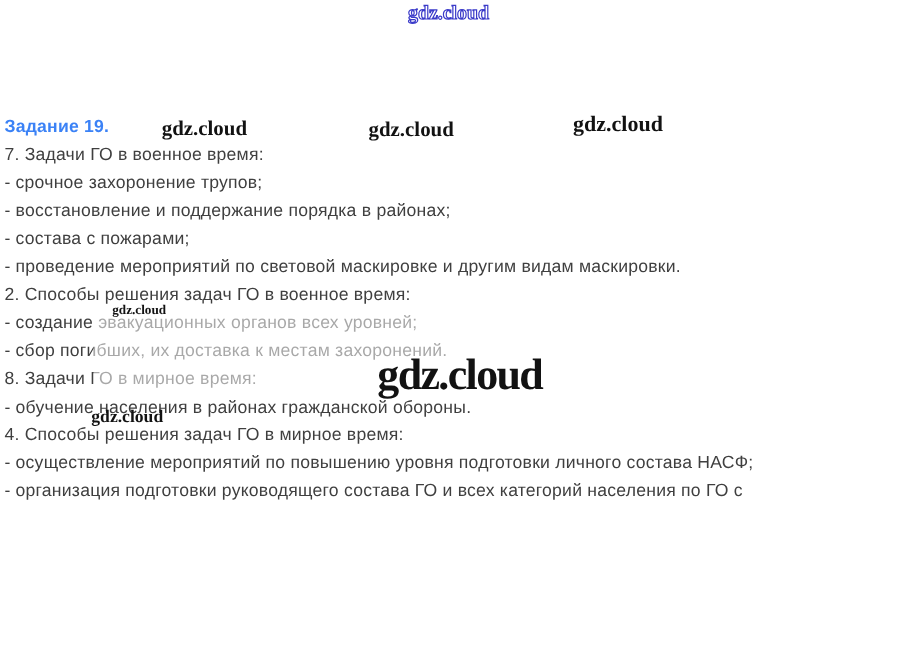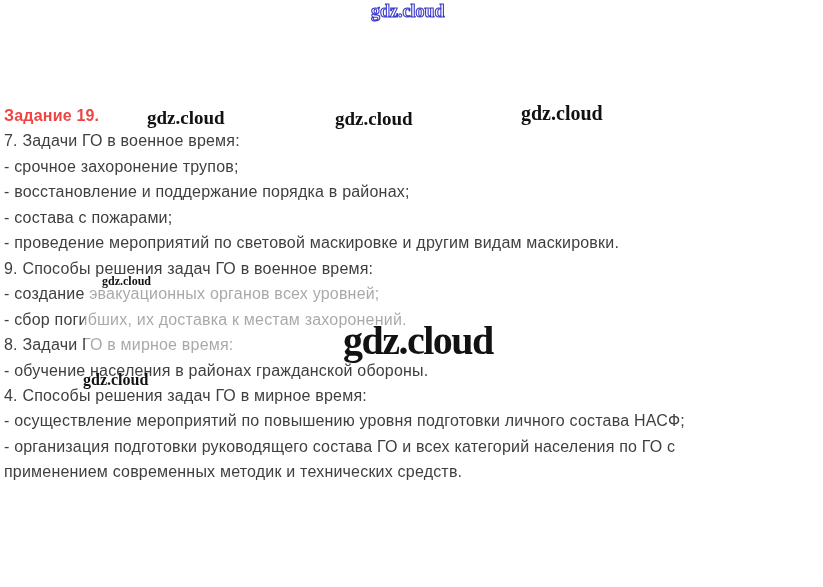--- a/index.html
+++ b/index.html
@@ -16,21 +16,21 @@
     position: absolute;
     left: 4px; top: 103px;
     width: 790px;
     font-size: 16px;
     line-height: 25.45px;
     letter-spacing: 0.2px;
     color: #3f3f3f;
   }
   .doc-title {
     font-weight: bold;
-    color: #ef4444;
+    color: #3b82f6;
   }
 
   
   .fade-overlay {
     position: absolute;
     left: 85px; top: 279px;
     width: 448px; height: 78px;
     background: rgba(255,255,255,0.55);
     pointer-events: none;
   }
@@ -69,29 +69,28 @@
 </head>
 <body>
 
 <div class="doc">
   <div class="doc-title">Задание 19.</div>
   <div>7. Задачи ГО в военное время:</div>
   <div>- срочное захоронение трупов;</div>
   <div>- восстановление и поддержание порядка в районах;</div>
   <div>- состава с пожарами;</div>
   <div>- проведение мероприятий по световой маскировке и другим видам маскировки.</div>
-  <div>9. Способы решения задач ГО в военное время:</div>
+  <div>2. Способы решения задач ГО в военное время:</div>
   <div>- создание эвакуационных органов всех уровней;</div>
   <div>- сбор погибших, их доставка к местам захоронений.</div>
   <div>8. Задачи ГО в мирное время:</div>
   <div>- обучение населения в районах гражданской обороны.</div>
   <div>4. Способы решения задач ГО в мирное время:</div>
   <div>- осуществление мероприятий по повышению уровня подготовки личного состава НАСФ;</div>
   <div>- организация подготовки руководящего состава ГО и всех категорий населения по ГО с</div>
-  <div>применением современных методик и технических средств.</div>
 </div>
 
 <div class="fade-overlay"></div>
 
 <div class="wm wm-top">gdz.cloud</div>
 <div class="wm wm-r1">gdz.cloud</div>
 <div class="wm wm-r2">gdz.cloud</div>
 <div class="wm wm-r3">gdz.cloud</div>
 <div class="wm wm-s1">gdz.cloud</div>
 <div class="wm wm-big">gdz.cloud</div>

